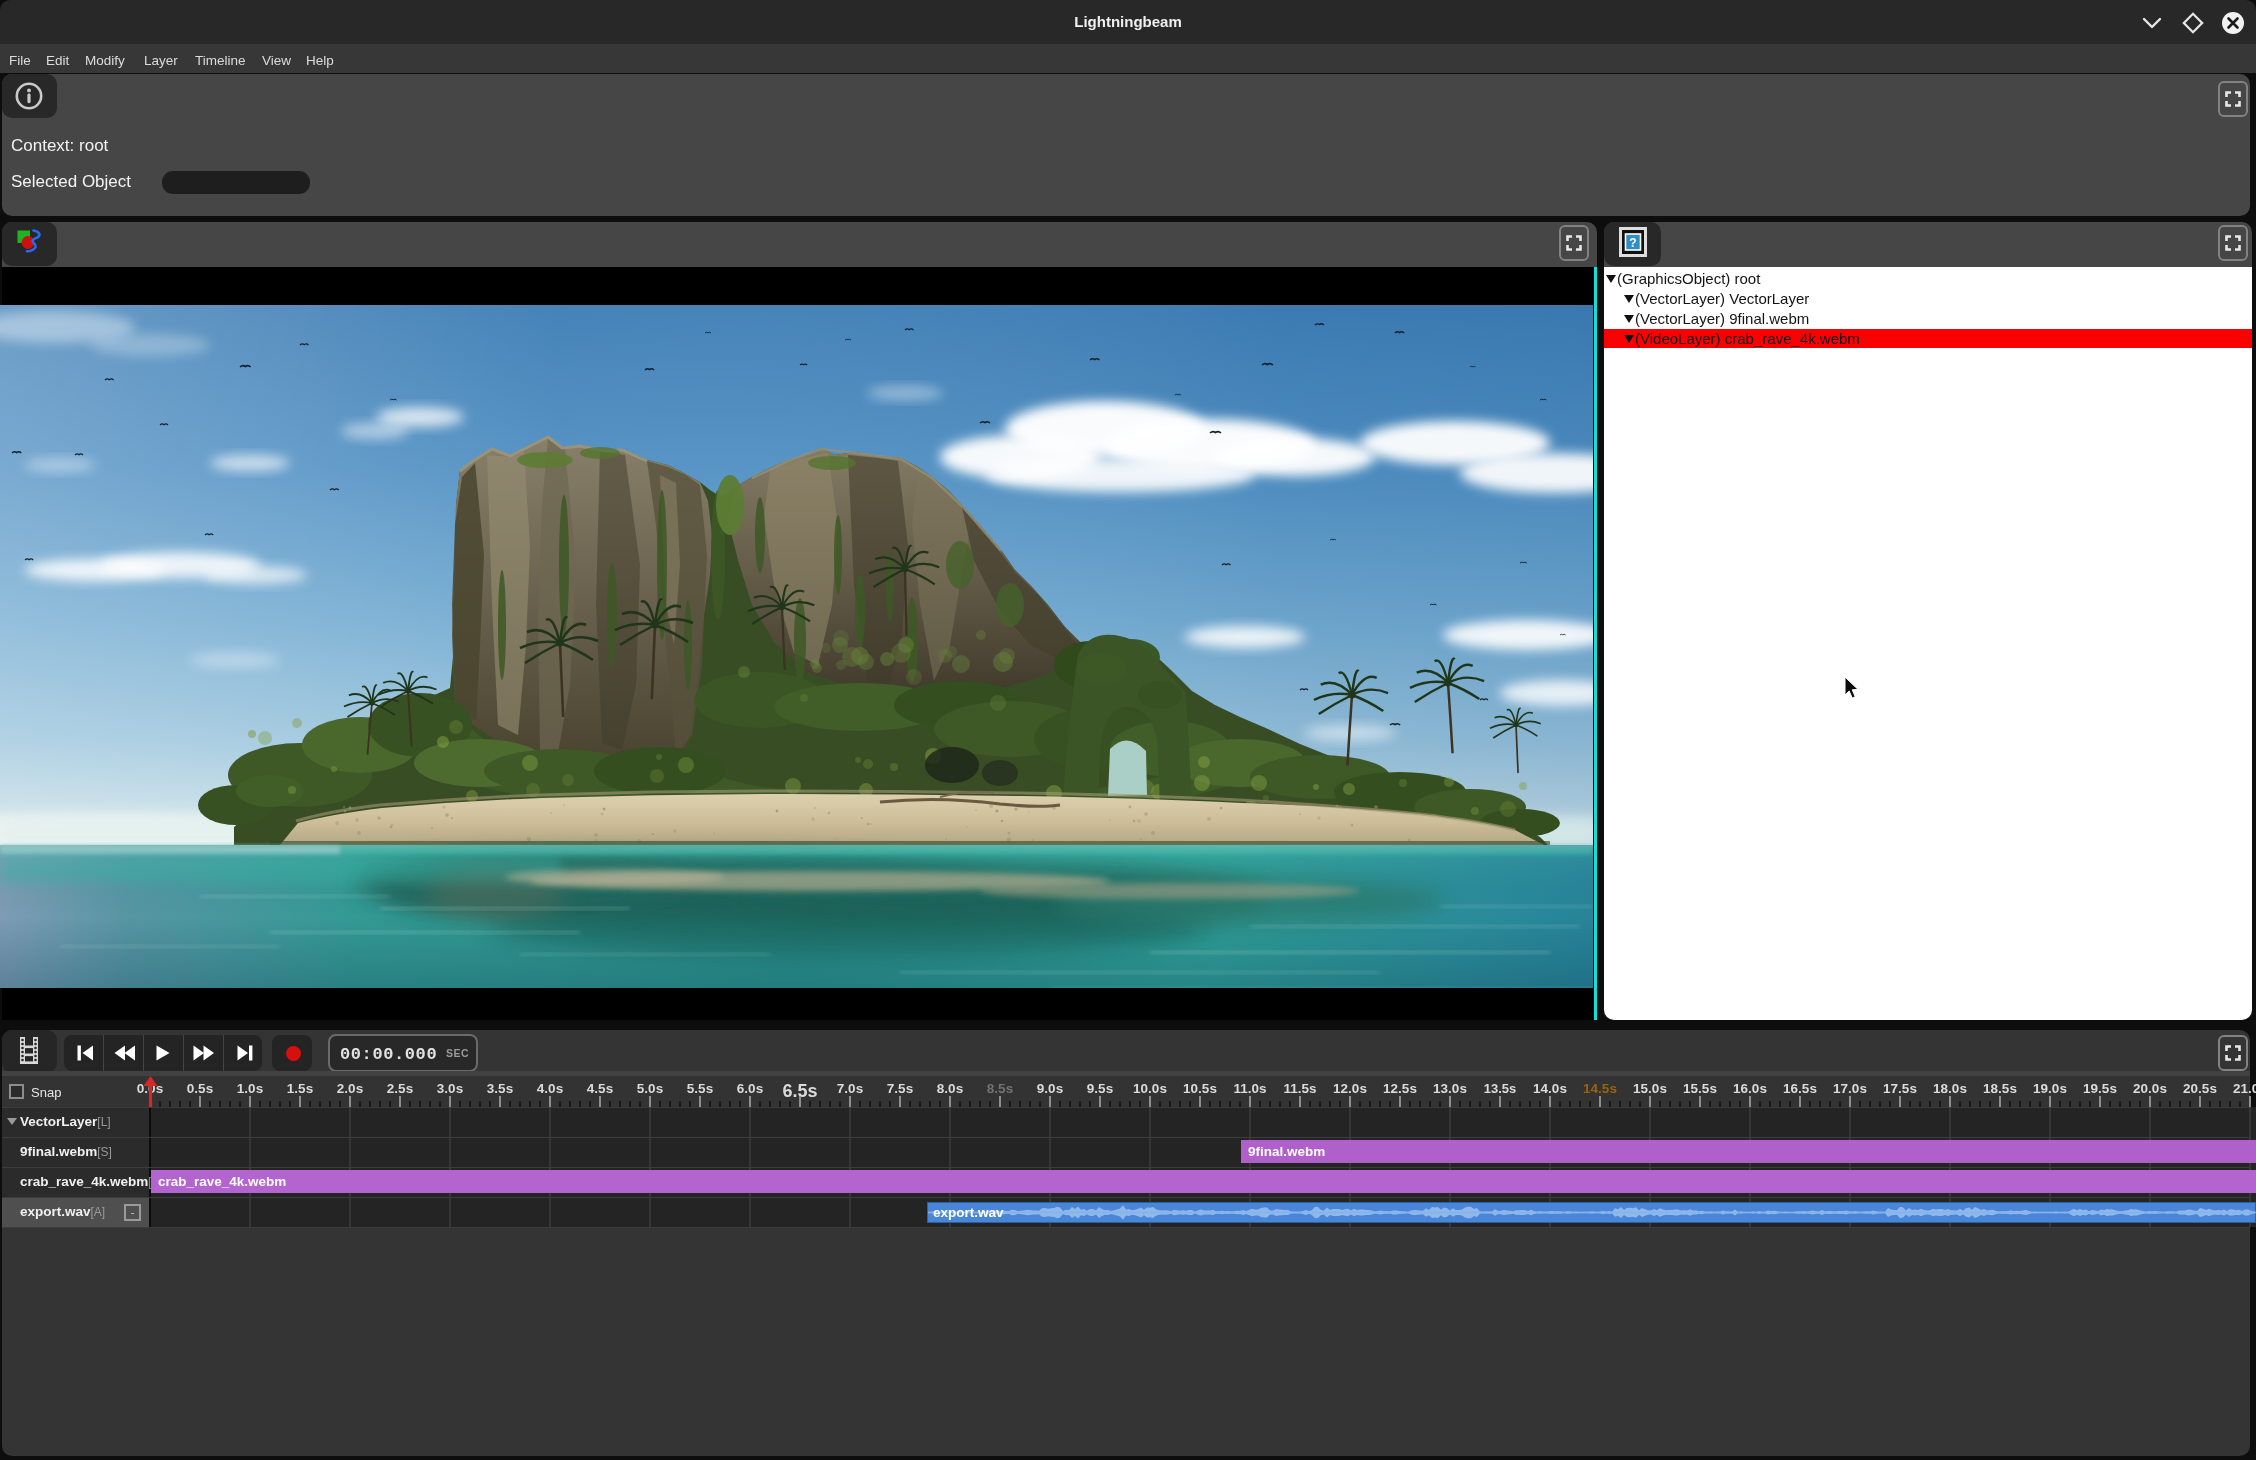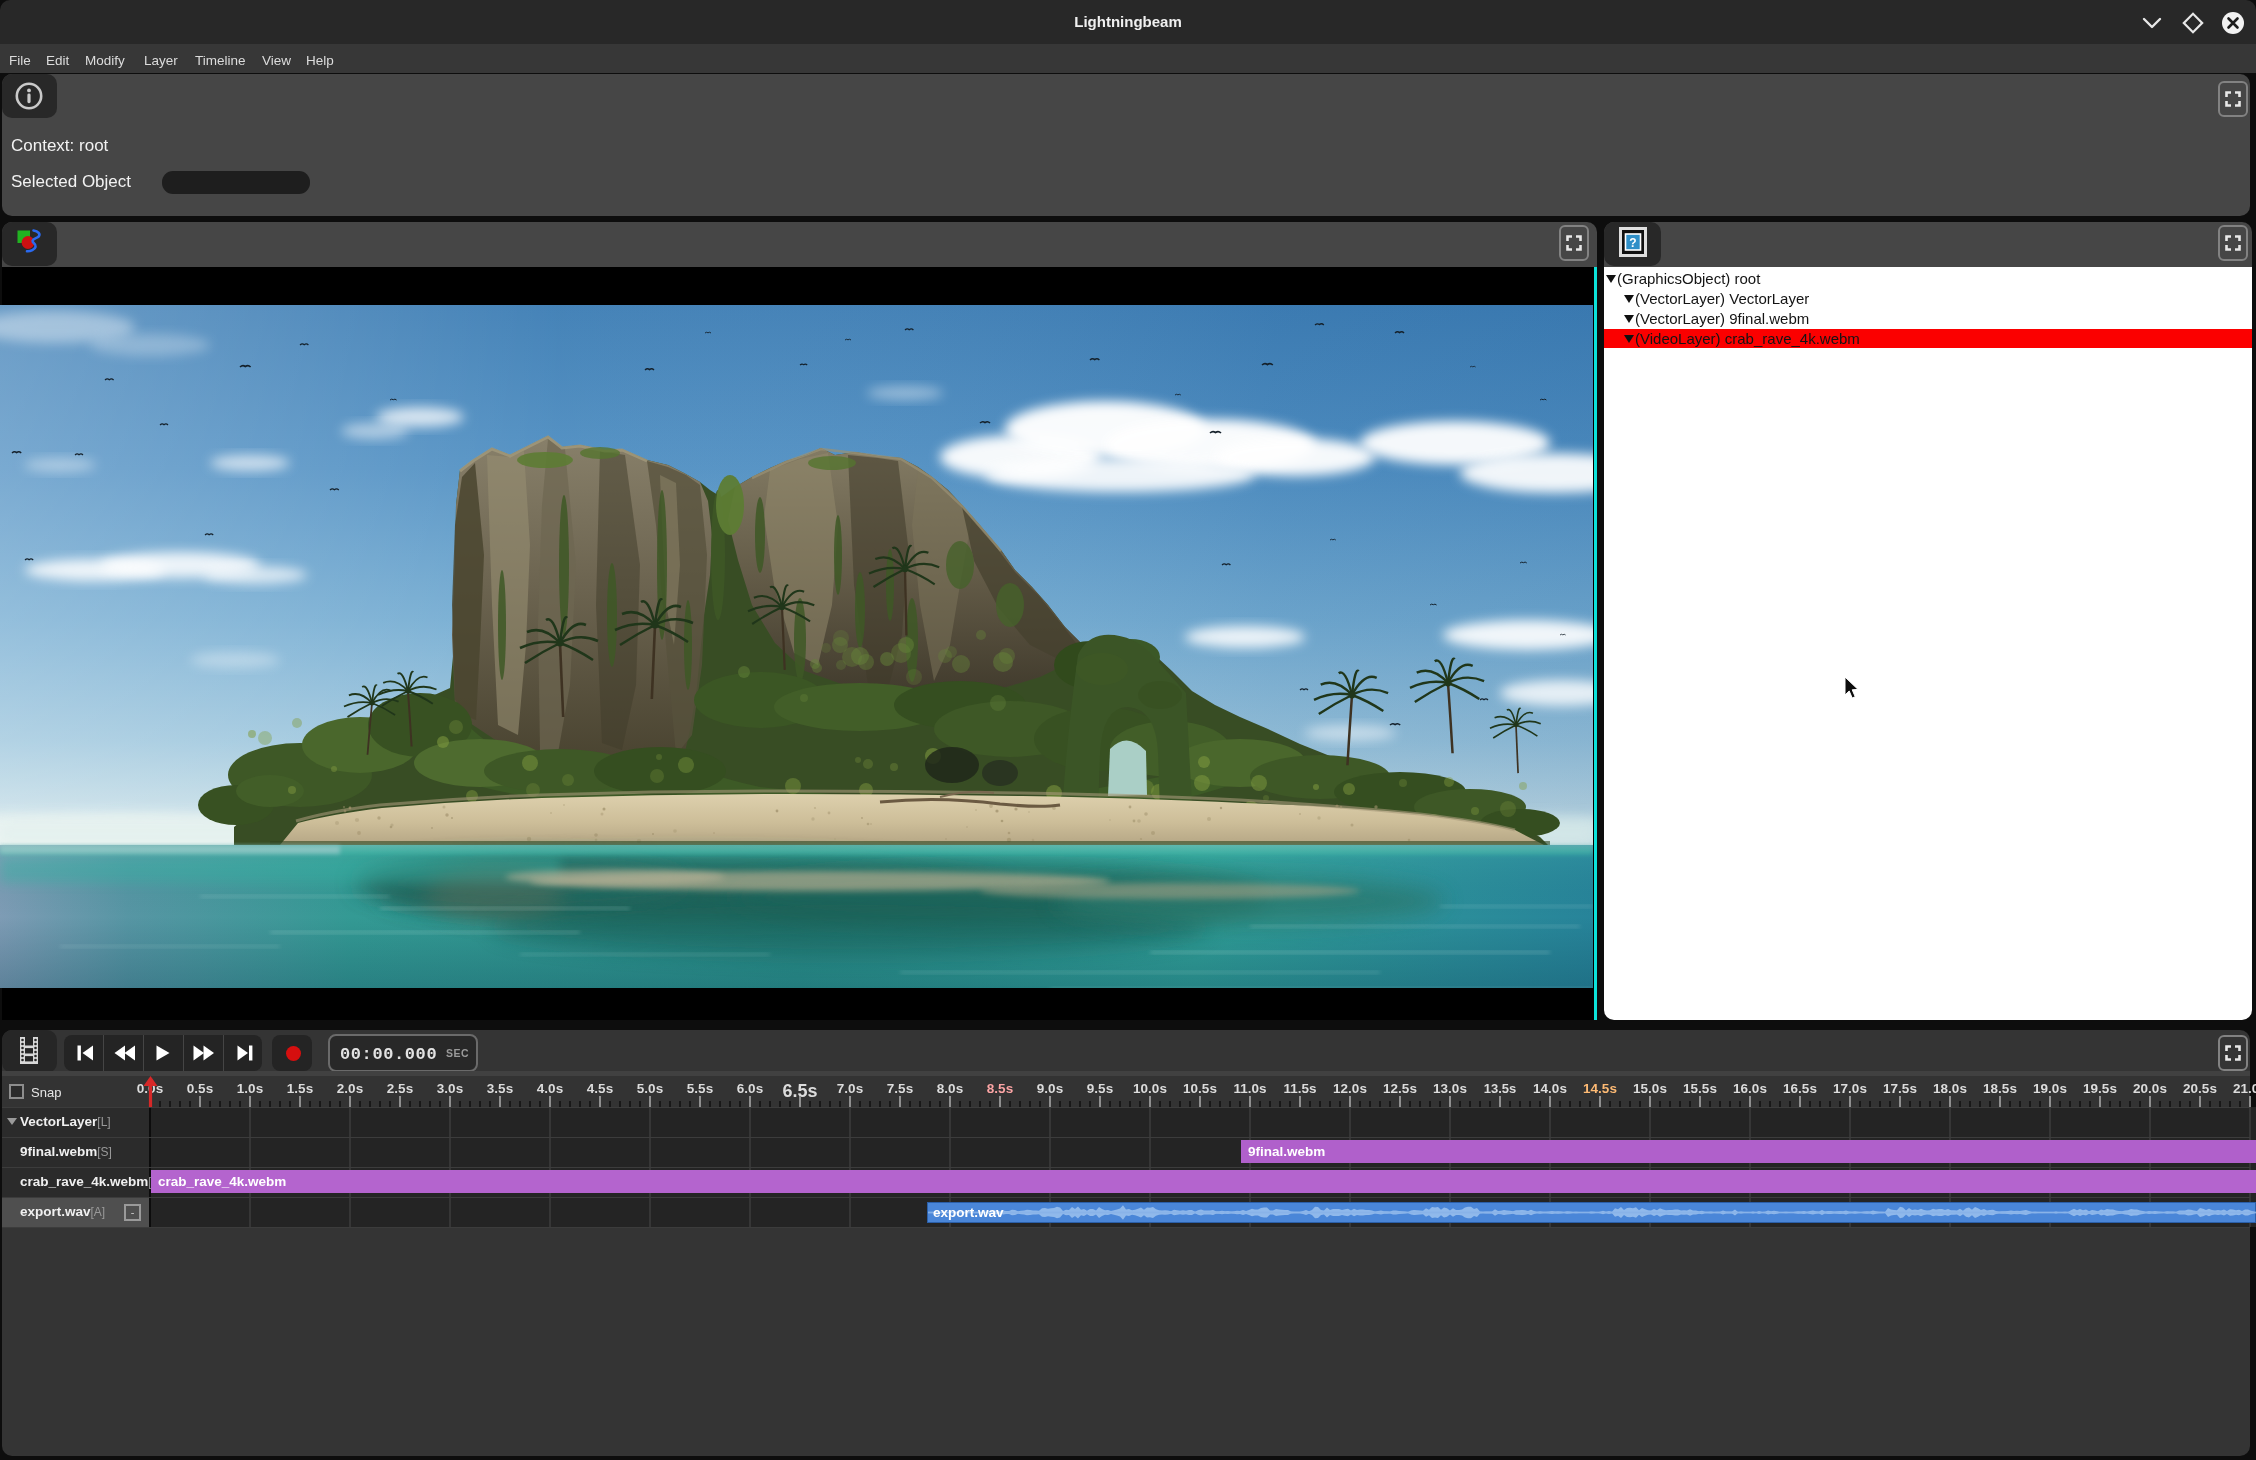--- a/index.html
+++ b/index.html
@@ -609,21 +609,21 @@
 <div class="lbl" style="left:750px;top:1081px;font-size:13.5px;font-weight:bold;color:#dcdcdc;transform:translateX(-50%);">6.0s</div>
 <div class="abs" style="left:749px;top:1096px;width:2px;height:11px;background:#8f8f8f;"></div>
 <div class="lbl" style="left:800px;top:1081px;font-size:18px;font-weight:bold;color:#dcdcdc;transform:translateX(-50%);text-align:right;">6.5s</div>
 <div class="abs" style="left:799px;top:1096px;width:2px;height:11px;background:#8f8f8f;"></div>
 <div class="lbl" style="left:850px;top:1081px;font-size:13.5px;font-weight:bold;color:#dcdcdc;transform:translateX(-50%);">7.0s</div>
 <div class="abs" style="left:849px;top:1096px;width:2px;height:11px;background:#8f8f8f;"></div>
 <div class="lbl" style="left:900px;top:1081px;font-size:13.5px;font-weight:bold;color:#dcdcdc;transform:translateX(-50%);">7.5s</div>
 <div class="abs" style="left:899px;top:1096px;width:2px;height:11px;background:#8f8f8f;"></div>
 <div class="lbl" style="left:950px;top:1081px;font-size:13.5px;font-weight:bold;color:#dcdcdc;transform:translateX(-50%);">8.0s</div>
 <div class="abs" style="left:949px;top:1096px;width:2px;height:11px;background:#8f8f8f;"></div>
-<div class="lbl" style="left:1000px;top:1081px;font-size:13.5px;font-weight:bold;color:#fca5a5;transform:translateX(-50%);">8.5s</div>
+<div class="lbl" style="left:1000px;top:1081px;font-size:13.5px;font-weight:bold;color:#737373;transform:translateX(-50%);">8.5s</div>
 <div class="abs" style="left:999px;top:1096px;width:2px;height:11px;background:#8f8f8f;"></div>
 <div class="lbl" style="left:1050px;top:1081px;font-size:13.5px;font-weight:bold;color:#dcdcdc;transform:translateX(-50%);">9.0s</div>
 <div class="abs" style="left:1049px;top:1096px;width:2px;height:11px;background:#8f8f8f;"></div>
 <div class="lbl" style="left:1100px;top:1081px;font-size:13.5px;font-weight:bold;color:#dcdcdc;transform:translateX(-50%);">9.5s</div>
 <div class="abs" style="left:1099px;top:1096px;width:2px;height:11px;background:#8f8f8f;"></div>
 <div class="lbl" style="left:1150px;top:1081px;font-size:13.5px;font-weight:bold;color:#dcdcdc;transform:translateX(-50%);">10.0s</div>
 <div class="abs" style="left:1149px;top:1096px;width:2px;height:11px;background:#8f8f8f;"></div>
 <div class="lbl" style="left:1200px;top:1081px;font-size:13.5px;font-weight:bold;color:#dcdcdc;transform:translateX(-50%);">10.5s</div>
 <div class="abs" style="left:1199px;top:1096px;width:2px;height:11px;background:#8f8f8f;"></div>
 <div class="lbl" style="left:1250px;top:1081px;font-size:13.5px;font-weight:bold;color:#dcdcdc;transform:translateX(-50%);">11.0s</div>
@@ -633,21 +633,21 @@
 <div class="lbl" style="left:1350px;top:1081px;font-size:13.5px;font-weight:bold;color:#dcdcdc;transform:translateX(-50%);">12.0s</div>
 <div class="abs" style="left:1349px;top:1096px;width:2px;height:11px;background:#8f8f8f;"></div>
 <div class="lbl" style="left:1400px;top:1081px;font-size:13.5px;font-weight:bold;color:#dcdcdc;transform:translateX(-50%);">12.5s</div>
 <div class="abs" style="left:1399px;top:1096px;width:2px;height:11px;background:#8f8f8f;"></div>
 <div class="lbl" style="left:1450px;top:1081px;font-size:13.5px;font-weight:bold;color:#dcdcdc;transform:translateX(-50%);">13.0s</div>
 <div class="abs" style="left:1449px;top:1096px;width:2px;height:11px;background:#8f8f8f;"></div>
 <div class="lbl" style="left:1500px;top:1081px;font-size:13px;font-weight:bold;color:#dcdcdc;transform:translateX(-50%);">13.5s</div>
 <div class="abs" style="left:1499px;top:1096px;width:2px;height:11px;background:#8f8f8f;"></div>
 <div class="lbl" style="left:1550px;top:1081px;font-size:13.5px;font-weight:bold;color:#dcdcdc;transform:translateX(-50%);">14.0s</div>
 <div class="abs" style="left:1549px;top:1096px;width:2px;height:11px;background:#8f8f8f;"></div>
-<div class="lbl" style="left:1600px;top:1081px;font-size:13.5px;font-weight:bold;color:#fdba74;transform:translateX(-50%);">14.5s</div>
+<div class="lbl" style="left:1600px;top:1081px;font-size:13.5px;font-weight:bold;color:#a16207;transform:translateX(-50%);">14.5s</div>
 <div class="abs" style="left:1599px;top:1096px;width:2px;height:11px;background:#8f8f8f;"></div>
 <div class="lbl" style="left:1650px;top:1081px;font-size:13.5px;font-weight:bold;color:#dcdcdc;transform:translateX(-50%);">15.0s</div>
 <div class="abs" style="left:1649px;top:1096px;width:2px;height:11px;background:#8f8f8f;"></div>
 <div class="lbl" style="left:1700px;top:1081px;font-size:13.5px;font-weight:bold;color:#dcdcdc;transform:translateX(-50%);">15.5s</div>
 <div class="abs" style="left:1699px;top:1096px;width:2px;height:11px;background:#8f8f8f;"></div>
 <div class="lbl" style="left:1750px;top:1081px;font-size:13.5px;font-weight:bold;color:#dcdcdc;transform:translateX(-50%);">16.0s</div>
 <div class="abs" style="left:1749px;top:1096px;width:2px;height:11px;background:#8f8f8f;"></div>
 <div class="lbl" style="left:1800px;top:1081px;font-size:13.5px;font-weight:bold;color:#dcdcdc;transform:translateX(-50%);">16.5s</div>
 <div class="abs" style="left:1799px;top:1096px;width:2px;height:11px;background:#8f8f8f;"></div>
 <div class="lbl" style="left:1850px;top:1081px;font-size:13.5px;font-weight:bold;color:#dcdcdc;transform:translateX(-50%);">17.0s</div>

